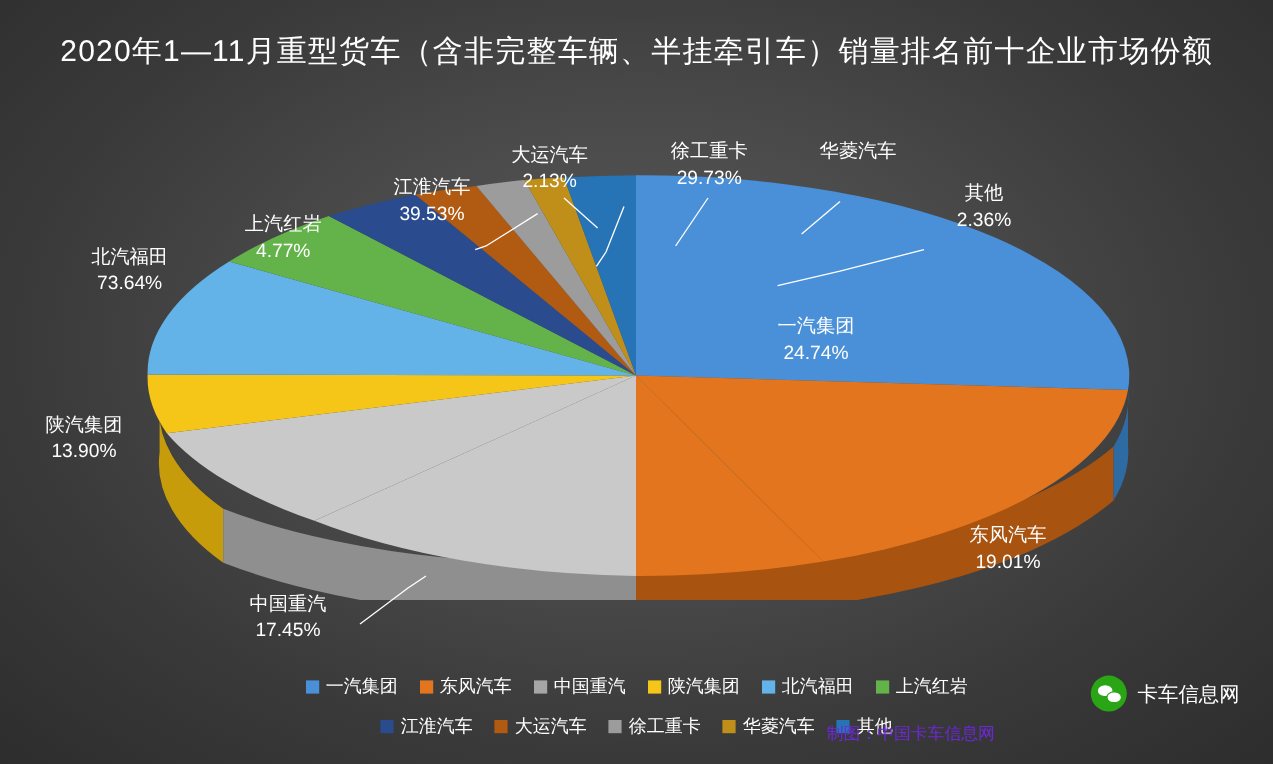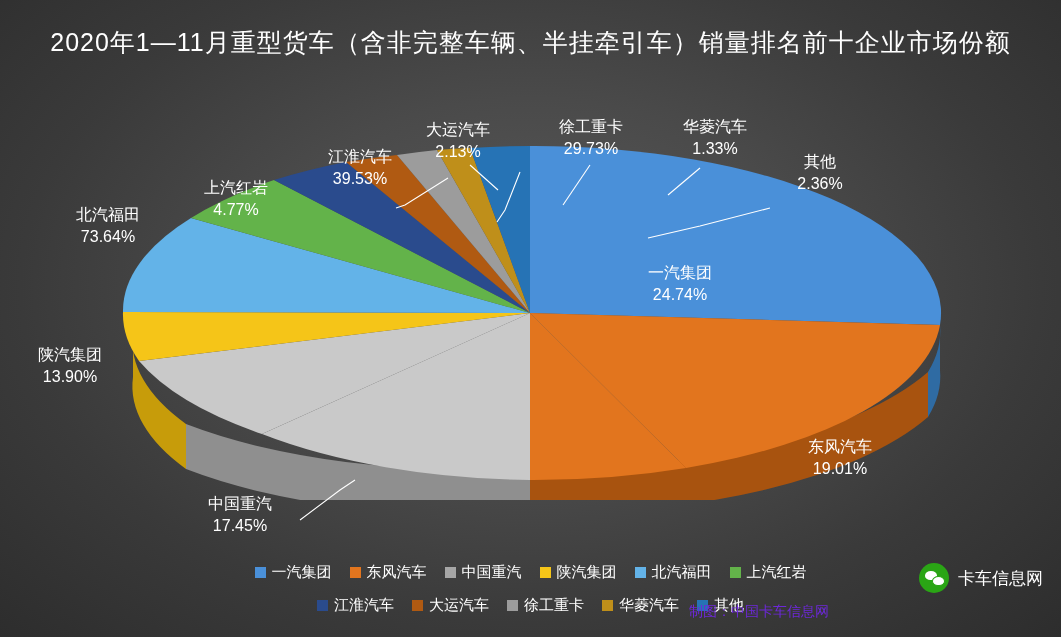--- a/index.html
+++ b/index.html
@@ -24,21 +24,21 @@
   .legend{
     position:absolute;left:0;width:1061px;text-align:center;font-size:15px;color:#ffffff;
   }
   .legend-row{display:flex;justify-content:center;align-items:center;gap:18px;}
   .legend-item{display:flex;align-items:center;gap:6px;white-space:nowrap;}
   .swatch{width:11px;height:11px;display:inline-block;}
   .credit{
     position:absolute;right:232px;bottom:16px;font-size:14px;color:#6d28d9;white-space:nowrap;
   }
   .wm{
-    position:absolute;right:18px;bottom:44px;display:flex;align-items:center;gap:9px;
+    position:absolute;right:28px;bottom:44px;display:flex;align-items:center;gap:9px;
   }
   .wm-logo{
     width:30px;height:30px;border-radius:50%;
     background:#2aa515;position:relative;flex:none;
   }
   .wm-logo:before{
     content:"";position:absolute;left:6px;top:8px;width:12px;height:9px;border-radius:50% 50% 45% 45%;
     background:#ffffff;
   }
   .wm-logo:after{
@@ -152,21 +152,20 @@
     <span class="pct">2.13%</span>
   </div>
 
   <div class="label" style="left:521px;top:116px;width:140px;">
     <span>徐工重卡</span>
     <span class="pct">29.73%</span>
   </div>
 
   <div class="label" style="left:645px;top:116px;width:140px;">
     <span>华菱汽车</span>
-    <span class="pct">1.33%</span>
   </div>
 
   <div class="label" style="left:750px;top:151px;width:140px;">
     <span>其他</span>
     <span class="pct">2.36%</span>
   </div>
 
   <div class="legend" style="top:563px;">
     <div class="legend-row">
       <div class="legend-item">

